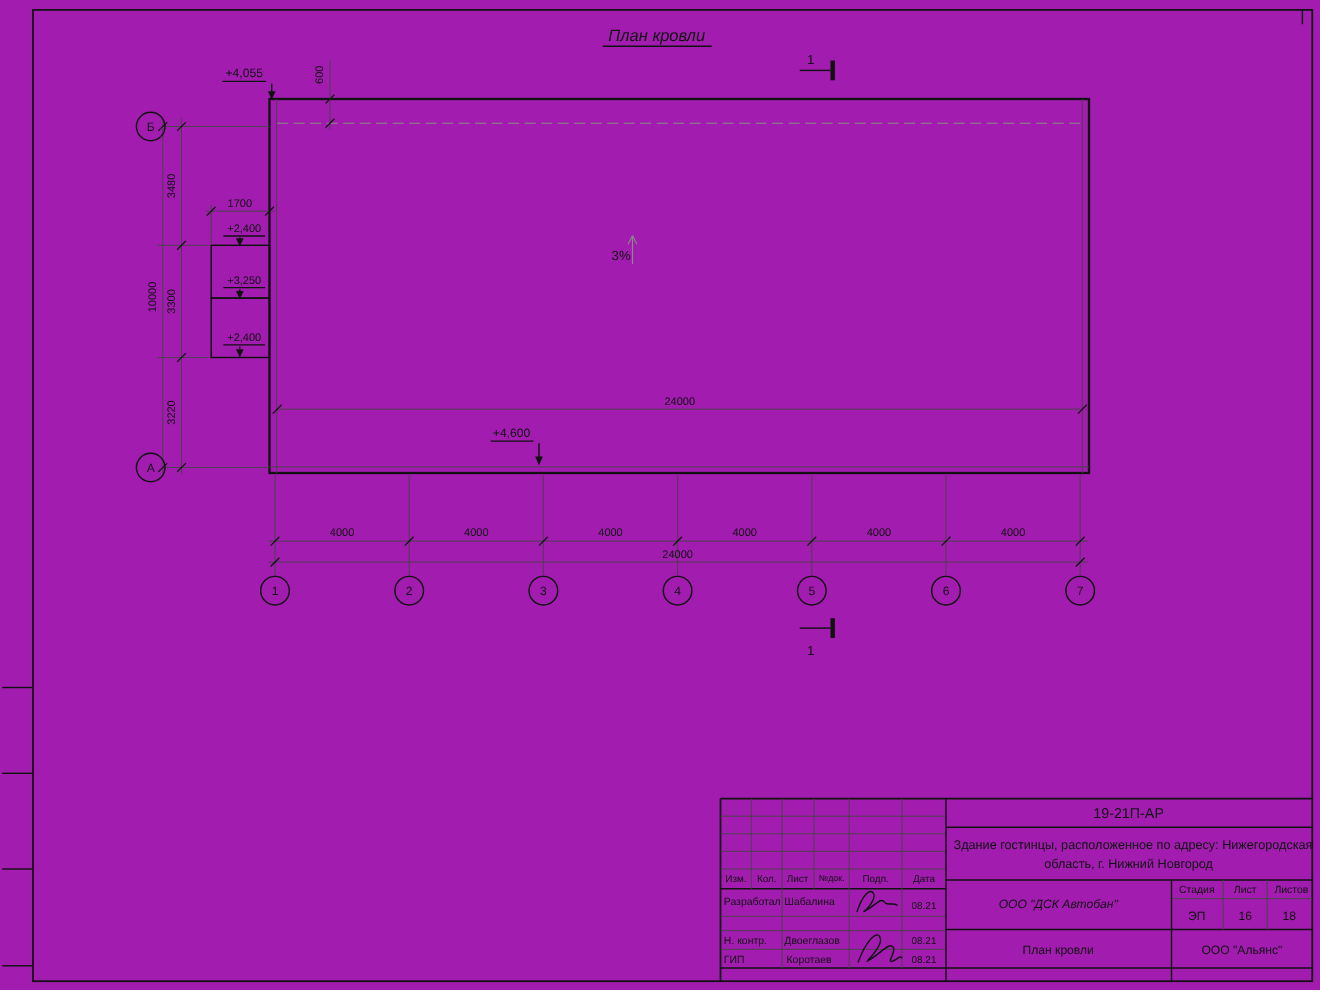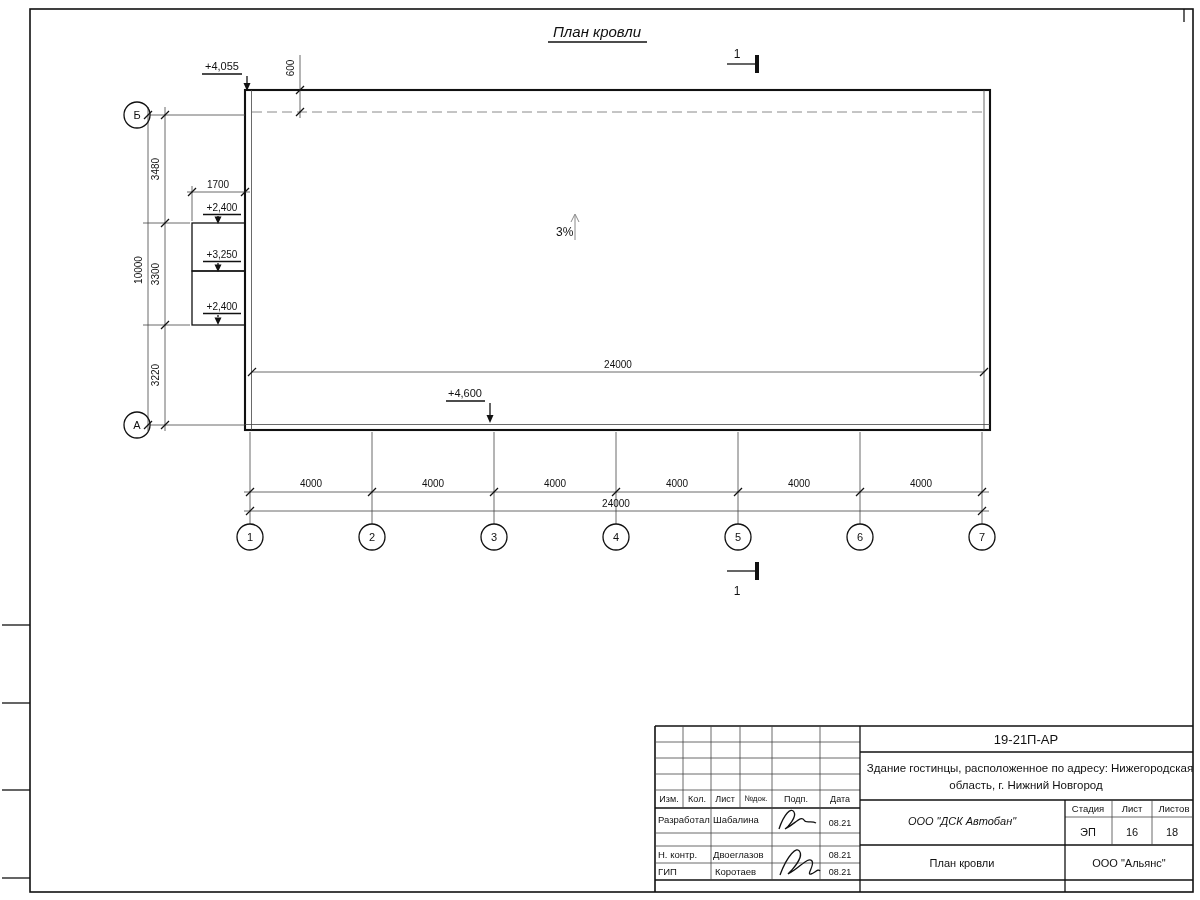--- a/index.html
+++ b/index.html
@@ -1,17 +1,17 @@
 <!DOCTYPE html>
 <html><head>
 <meta charset="utf-8">
 <style>
   html,body { margin:0; padding:0; background:#e8e8e8; }
   .sheet {
-    position:relative; width:1200px; height:900px; background:#ffffff;
+    position:relative; width:1200px; height:900px; background:#a21caf;
     overflow:hidden; font-family:"Liberation Sans", sans-serif;
   }
   svg { position:absolute; left:0; top:0; }
   svg text { font-family:"Liberation Sans", sans-serif; fill:#111; }
   .t8  { font-size:8px; }
   .t9  { font-size:9px; }
   .t95 { font-size:9.5px; }
   .t10 { font-size:10px; }
   .t11 { font-size:11px; }
   .t115{ font-size:11.5px; }

